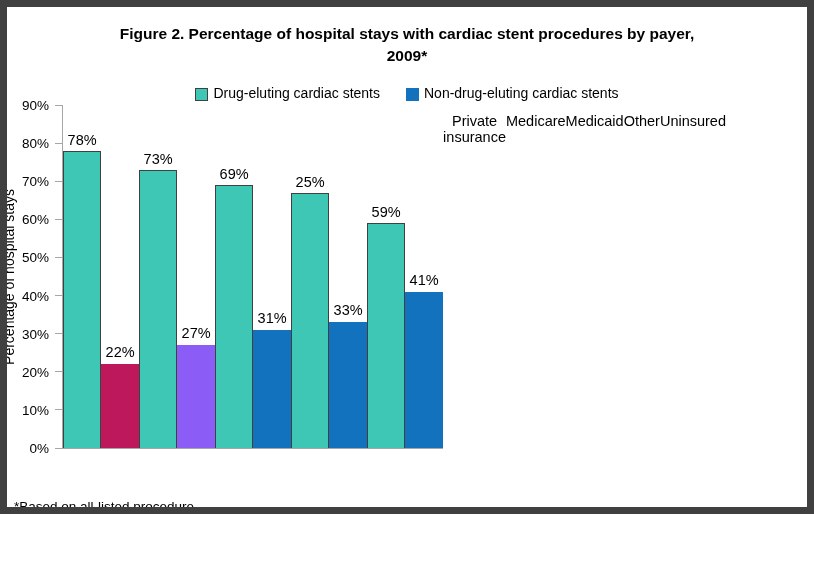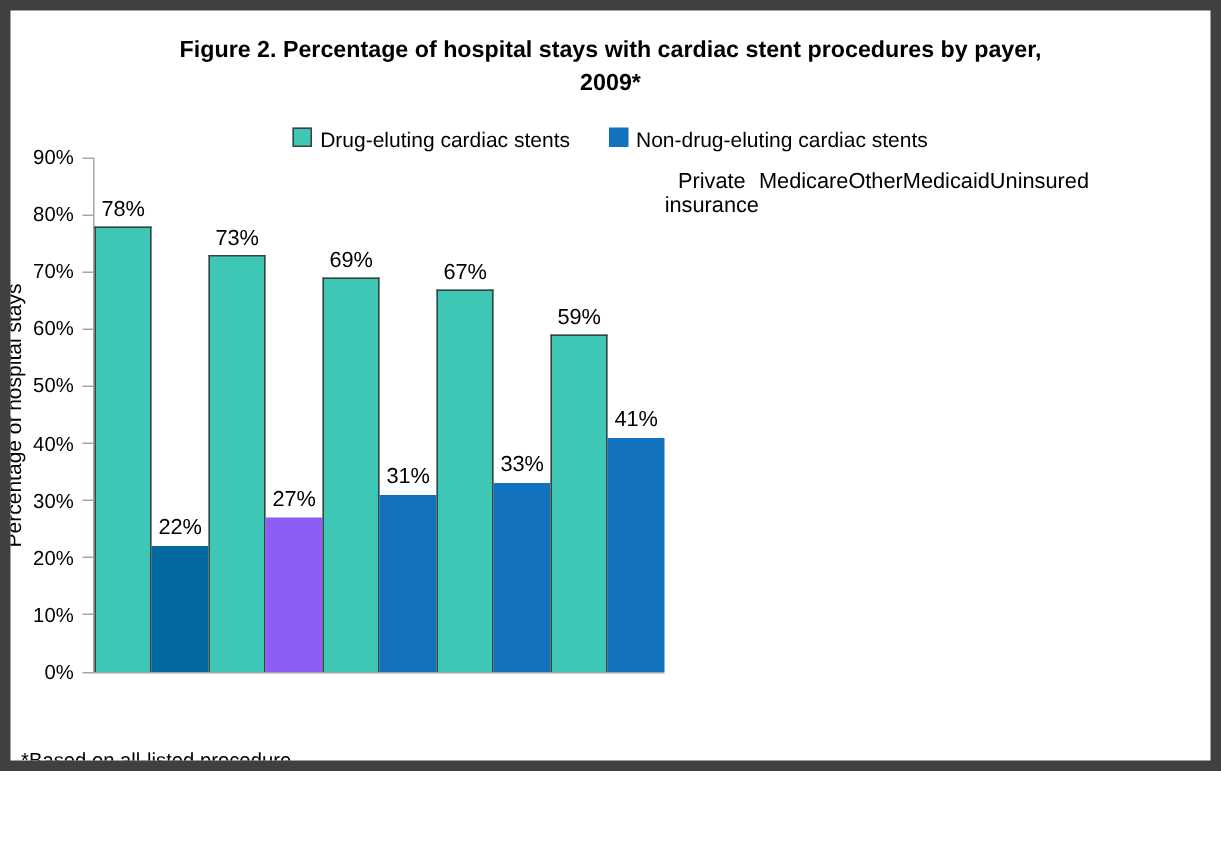--- a/index.html
+++ b/index.html
@@ -25,21 +25,21 @@
     line-height: 22px;
   }
   .legend {
     margin-top: 18px;
     display: flex;
     justify-content: center;
     align-items: center;
     gap: 26px;
     font-size: 14px;
   }
-  .legend-item { display: flex; align-items: flex-start; gap: 5px; }
+  .legend-item { display: flex; align-items: flex-end; gap: 5px; }
   .swatch { width: 13px; height: 13px; display: inline-block; }
   .swatch.s0 { border: 1px solid #404040; box-sizing: border-box; }
 
   .chart {
     display: flex;
     margin-top: 4px;
     padding-right: 81px;
   }
   .y-title-col {
     width: 30px;
@@ -161,21 +161,21 @@
         <div class="y-tick-mark" style="top: calc(11.1111% - 0.5px);"></div>
         <div class="y-tick-label" style="top: 0%;">90%</div>
         <div class="y-tick-mark" style="top: calc(0% - 0.5px);"></div>
       </div>
     <div class="plot-col">
       <div class="plot">
         <div class="group">
           <div class="bar s0" style="height: 86.6667%; background: rgb(63, 199, 182);">
               <span class="bar-label">78%</span>
             </div>
-          <div class="bar s1" style="height: 24.4444%; background: #0369a1;">
+          <div class="bar s1" style="height: 24.4444%; background: #be185d;">
               <span class="bar-label">22%</span>
             </div>
         </div>
         <div class="group">
           <div class="bar s0" style="height: 81.1111%; background: rgb(63, 199, 182);">
               <span class="bar-label">73%</span>
             </div>
           <div class="bar s1" style="height: 30%; background: #8b5cf6;">
               <span class="bar-label">27%</span>
             </div>
@@ -183,40 +183,40 @@
         <div class="group">
           <div class="bar s0" style="height: 76.6667%; background: rgb(63, 199, 182);">
               <span class="bar-label">69%</span>
             </div>
           <div class="bar s1" style="height: 34.4444%; background: rgb(18, 114, 190);">
               <span class="bar-label">31%</span>
             </div>
         </div>
         <div class="group">
           <div class="bar s0" style="height: 74.4444%; background: rgb(63, 199, 182);">
-              <span class="bar-label">67%</span>
+              <span class="bar-label">25%</span>
             </div>
           <div class="bar s1" style="height: 36.6667%; background: rgb(18, 114, 190); margin-top: 16px;">
               <span class="bar-label">33%</span>
             </div>
         </div>
         <div class="group">
           <div class="bar s0" style="height: 65.5556%; background: rgb(63, 199, 182); padding-left: 12px;">
               <span class="bar-label">59%</span>
             </div>
           <div class="bar s1" style="height: 45.5556%; background: rgb(18, 114, 190);">
               <span class="bar-label">41%</span>
             </div>
         </div>
       </div>
       <div class="x-labels">
         <div class="x-label">Private insurance</div>
         <div class="x-label">Medicare</div>
+        <div class="x-label">Medicaid</div>
         <div class="x-label">Other</div>
-        <div class="x-label">Medicaid</div>
         <div class="x-label">Uninsured</div>
       </div>
     </div>
   </div>
 
   <div class="footnotes">
     <div>*Based on all-listed procedure</div>
     
   </div>
 

